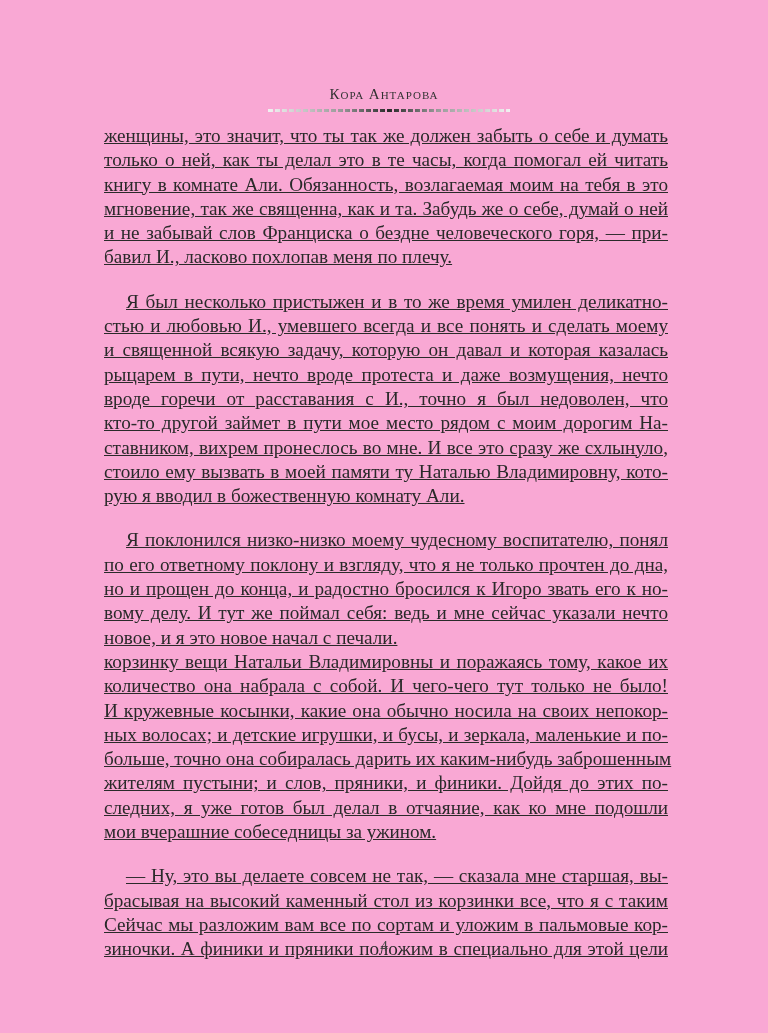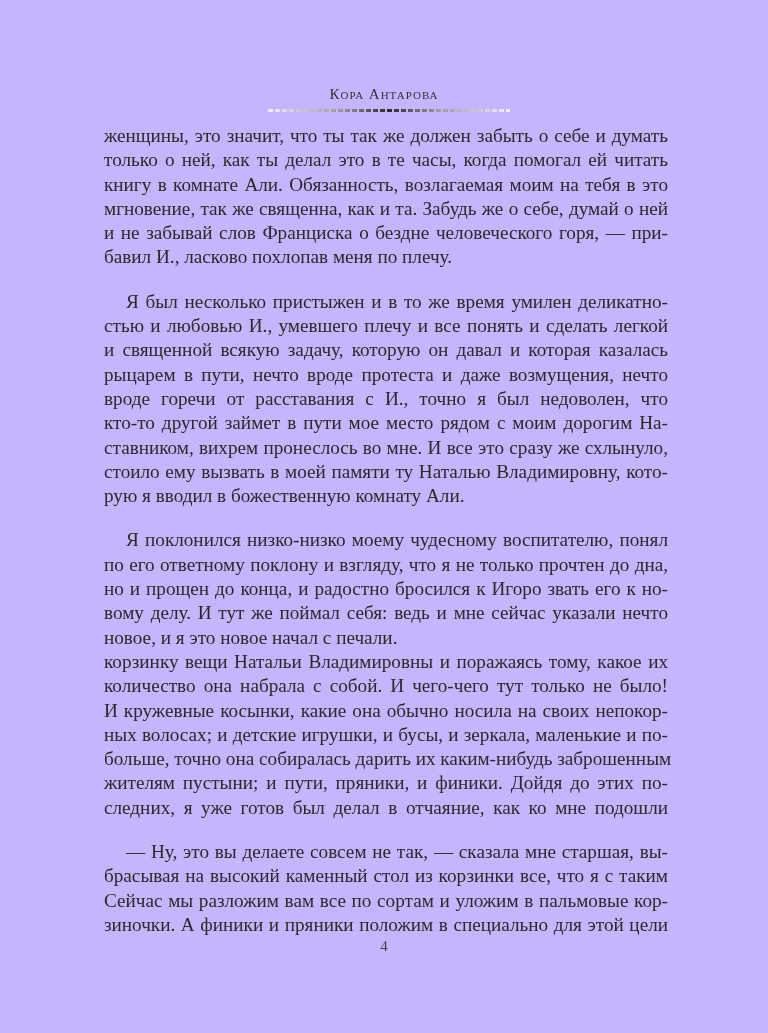--- a/index.html
+++ b/index.html
@@ -1,36 +1,36 @@
 <!DOCTYPE html>
 <html><head>
   <meta charset="utf-8">
   <style>
     html, body { margin: 0; padding: 0; background: #ffffff; }
     body { width: 768px; height: 1033px; position: relative; overflow: hidden; }
-    .page { position: absolute; left: 0; top: 0; width: 768px; height: 1033px; background: #c4b5fd; }
+    .page { position: absolute; left: 0; top: 0; width: 768px; height: 1033px; background: #f9a8d4; }
     .running-head {
       position: absolute; top: 86px; left: 0; width: 768px; text-align: center;
       font-family: "Liberation Serif", "DejaVu Serif", serif;
       font-size: 15px; letter-spacing: 1px; color: #333;
       font-variant: small-caps;
     }
     .rule {
       position: absolute; top: 109px; left: 268px; width: 242px; height: 3px;
       background: repeating-linear-gradient(90deg, transparent 0 1px, rgba(0,0,0,0) 1px 2px),
         linear-gradient(90deg, #f2f2f2 0%, #9a9a9a 30%, #2a2a2a 50%, #9a9a9a 70%, #f2f2f2 100%);
       -webkit-mask: repeating-linear-gradient(90deg, #000 0 5px, transparent 5px 7px);
       mask: repeating-linear-gradient(90deg, #000 0 5px, transparent 5px 7px);
     }
     .body-text {
       position: absolute; top: 124px; left: 104px; width: 564px;
       font-family: "Liberation Serif", "DejaVu Serif", serif;
       font-size: 19.2px; line-height: 24.3px; color: #2a2a2a;
     }
-    .line { white-space: nowrap; text-align: justify; text-align-last: justify; display: block; height: 24.3px; }
+    .line { white-space: nowrap; text-align: justify; text-align-last: justify; display: block; height: 24.3px; text-decoration: underline; }
     .line.last { text-align-last: left; }
     .line.indent { padding-left: 22px; margin-top: 20px; }
     .folio {
       position: absolute; top: 938px; left: 0; width: 768px; text-align: center;
       font-family: "Liberation Serif", "DejaVu Serif", serif;
       font-size: 15px; color: #444;
     }
   </style>
 </head>
 <body>
@@ -42,21 +42,21 @@
       <div>
         <span class="line">женщины, это значит, что ты так же должен забыть о себе и думать</span>
         <span class="line">только о ней, как ты делал это в те часы, когда помогал ей читать</span>
         <span class="line">книгу в комнате Али. Обязанность, возлагаемая моим на тебя в это</span>
         <span class="line">мгновение, так же священна, как и та. Забудь же о себе, думай о ней</span>
         <span class="line">и не забывай слов Франциска о бездне человеческого горя, — при-</span>
         <span class="line last">бавил И., ласково похлопав меня по плечу.</span>
       </div>
       <div>
         <span class="line indent">Я был несколько пристыжен и в то же время умилен деликатно-</span>
-        <span class="line">стью и любовью И., умевшего плечу и все понять и сделать легкой</span>
+        <span class="line">стью и любовью И., умевшего всегда и все понять и сделать моему</span>
         <span class="line">и священной всякую задачу, которую он давал и которая казалась</span>
         <span class="line">рыцарем в пути, нечто вроде протеста и даже возмущения, нечто</span>
         <span class="line">вроде горечи от расставания с И., точно я был недоволен, что</span>
         <span class="line">кто-то другой займет в пути мое место рядом с моим дорогим На-</span>
         <span class="line">ставником, вихрем пронеслось во мне. И все это сразу же схлынуло,</span>
         <span class="line">стоило ему вызвать в моей памяти ту Наталью Владимировну, кото-</span>
         <span class="line last">рую я вводил в божественную комнату Али.</span>
       </div>
       <div>
         <span class="line indent">Я поклонился низко-низко моему чудесному воспитателю, понял</span>
@@ -64,22 +64,23 @@
         <span class="line">но и прощен до конца, и радостно бросился к Игоро звать его к но-</span>
         <span class="line">вому делу. И тут же поймал себя: ведь и мне сейчас указали нечто</span>
         <span class="line last">новое, и я это новое начал с печали.</span>
       </div>
       <div>
         <span class="line">корзинку вещи Натальи Владимировны и поражаясь тому, какое их</span>
         <span class="line">количество она набрала с собой. И чего-чего тут только не было!</span>
         <span class="line">И кружевные косынки, какие она обычно носила на своих непокор-</span>
         <span class="line">ных волосах; и детские игрушки, и бусы, и зеркала, маленькие и по-</span>
         <span class="line">больше, точно она собиралась дарить их каким-нибудь заброшенным</span>
-        <span class="line">жителям пустыни; и пути, пряники, и финики. Дойдя до этих по-</span>
+        <span class="line">жителям пустыни; и слов, пряники, и финики. Дойдя до этих по-</span>
         <span class="line">следних, я уже готов был делал в отчаяние, как ко мне подошли</span>
+        <span class="line last">мои вчерашние собеседницы за ужином.</span>
       </div>
       <div>
         <span class="line indent">— Ну, это вы делаете совсем не так, — сказала мне старшая, вы-</span>
         <span class="line">брасывая на высокий каменный стол из корзинки все, что я с таким</span>
         <span class="line">Сейчас мы разложим вам все по сортам и уложим в пальмовые кор-</span>
         <span class="line">зиночки. А финики и пряники положим в специально для этой цели</span>
       </div>
     </div>
   <div class="folio">4</div>
 </div>

